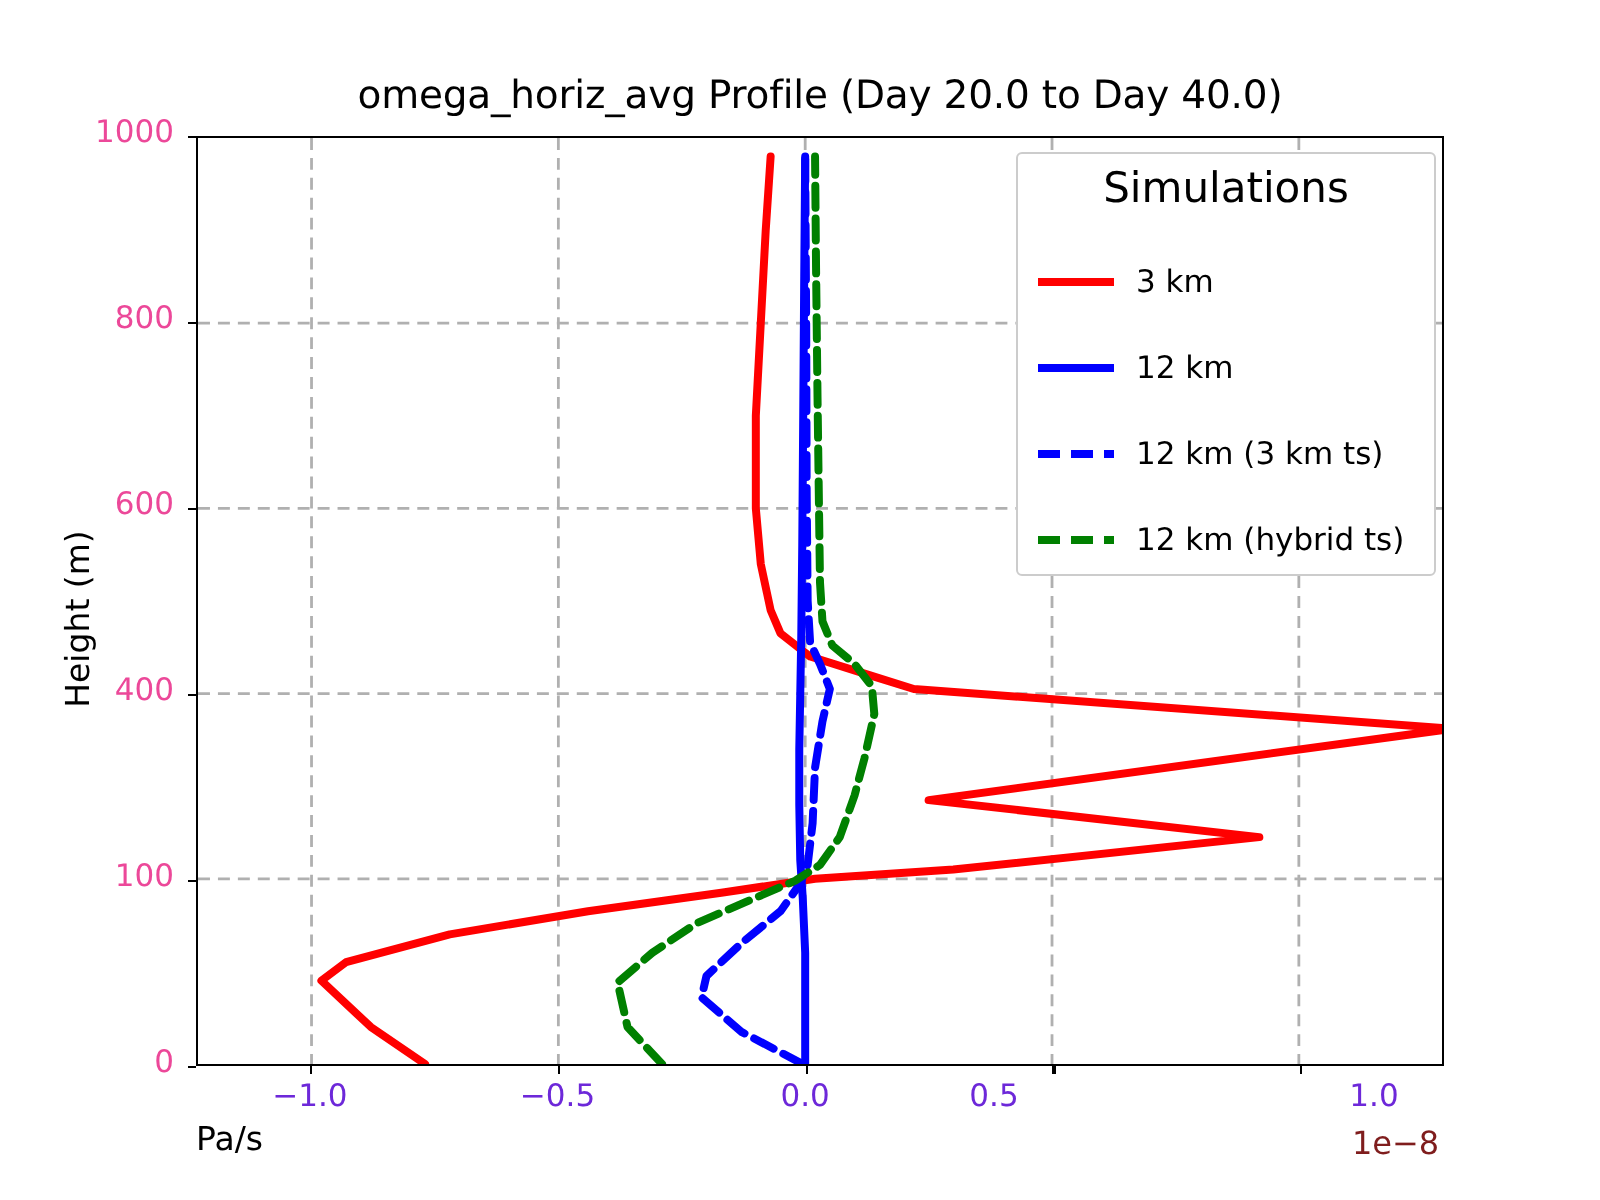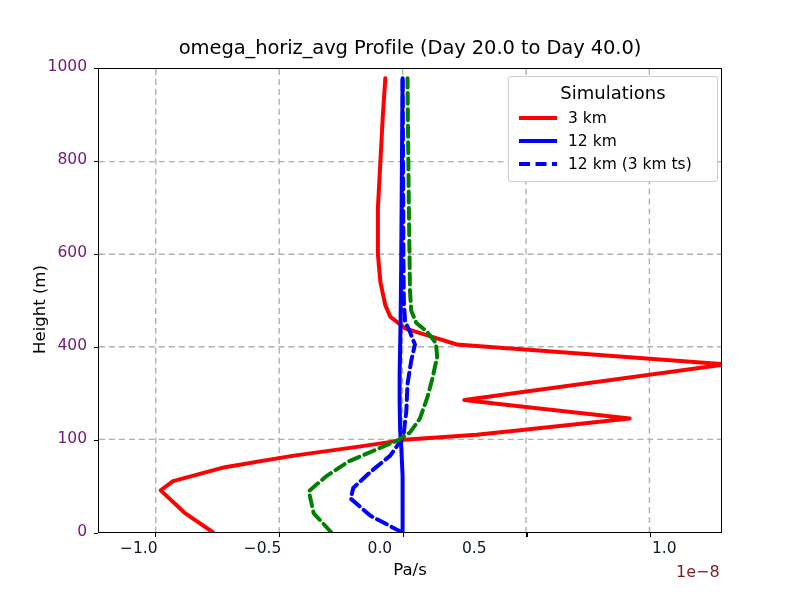--- a/index.html
+++ b/index.html
@@ -12,42 +12,42 @@
   #plot-area{position:absolute;left:98px;top:68px;width:624px;height:465px;
              border:1.3px solid #000;box-sizing:border-box;background:#fff;}
   #grid-svg,#data-svg{position:absolute;left:0;top:0;width:100%;height:100%;}
 
   
   #chart-title{position:absolute;left:98px;top:36px;width:624px;
                text-align:center;font-size:19.5px;color:#000;
                letter-spacing:-0.1px;}
 
   
-  #xlabel{position:absolute;left:98px;top:560px;width:624px;text-align:center;
+  #xlabel{position:absolute;left:98px;top:560px;width:624px;
           font-size:16.5px;color:#000;}
   #ylabel{position:absolute;left:-176px;top:300px;width:430px;text-align:center;
           font-size:16.5px;color:#000;transform:rotate(-90deg);
           transform-origin:center center;}
   #x-offset-text{position:absolute;left:676px;top:562px;font-size:16px;color:#7f1d1d;}
 
   
-  .xtick-label{position:absolute;top:539px;font-size:15.5px;color:#0f172a;
-               text-align:left;width:70px;margin-left:-35px;}
-  .ytick-label{position:absolute;font-size:15.5px;color:#701a75;
+  .xtick-label{position:absolute;top:539px;font-size:15.5px;color:#6d28d9;
+               text-align:center;width:70px;margin-left:-35px;}
+  .ytick-label{position:absolute;font-size:15.5px;color:#ec4899;
                text-align:right;width:70px;margin-top:-11px;left:17px;}
   .xtick-mark{position:absolute;width:1.3px;height:4px;background:#000;top:533px;}
   .ytick-mark{position:absolute;height:1.3px;width:4px;background:#000;left:94px;}
 
   
   #legend{position:absolute;left:508px;top:76px;width:210px;
           background:#fff;border:1px solid #cccccc;border-radius:3px;
           box-sizing:border-box;padding:4px 8px 6px 8px;}
-  #legend-title{text-align:center;font-size:18px;color:#000;
+  #legend-title{text-align:center;font-size:21px;color:#000;
                 padding:1px 0 3px 0;}
-  .legend-row{display:flex;align-items:center;height:23px;}
+  .legend-row{display:flex;align-items:center;height:23px;margin-top:20px;}
   .legend-swatch{width:42px;height:20px;flex:0 0 42px;margin-right:9px;}
   .legend-swatch svg{display:block;}
   .legend-text{font-size:15.5px;color:#000;white-space:nowrap;}
 </style>
 </head>
 <body>
 
 <div id="figure">
 
   <div id="chart-title">omega_horiz_avg Profile (Day 20.0 to Day 40.0)</div>
@@ -123,16 +123,24 @@
           <span class="legend-text">12 km</span>
         </div>
         <div class="legend-row">
           <span class="legend-swatch">
             <svg width="42" height="20" viewBox="0 0 42 20">
               <line x1="2" y1="10" x2="40" y2="10" stroke="#0000ff" stroke-width="4" stroke-linecap="butt" stroke-dasharray="11,5.5"></line>
             </svg>
           </span>
           <span class="legend-text">12 km (3 km ts)</span>
         </div>
+        <div class="legend-row">
+          <span class="legend-swatch">
+            <svg width="42" height="20" viewBox="0 0 42 20">
+              <line x1="2" y1="10" x2="40" y2="10" stroke="#008000" stroke-width="4" stroke-linecap="butt" stroke-dasharray="11,5.5"></line>
+            </svg>
+          </span>
+          <span class="legend-text">12 km (hybrid ts)</span>
+        </div>
       </div>
   </div>
 
 </div>
 
 </body></html>

